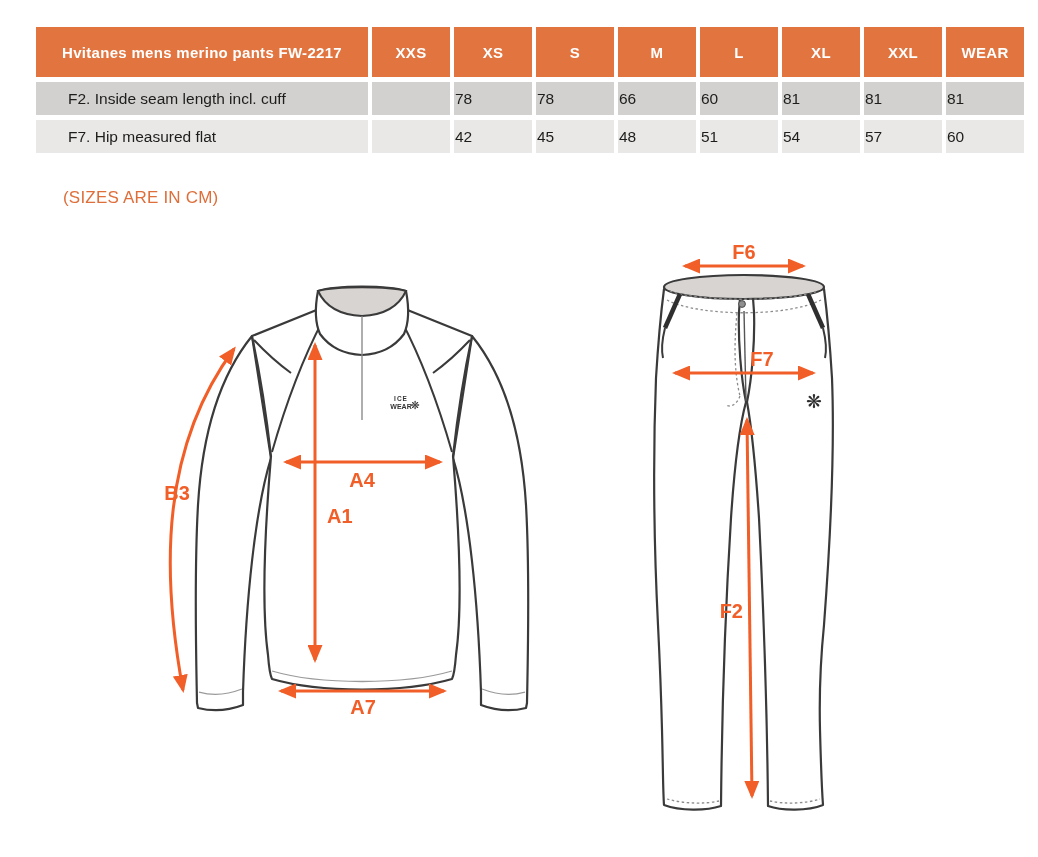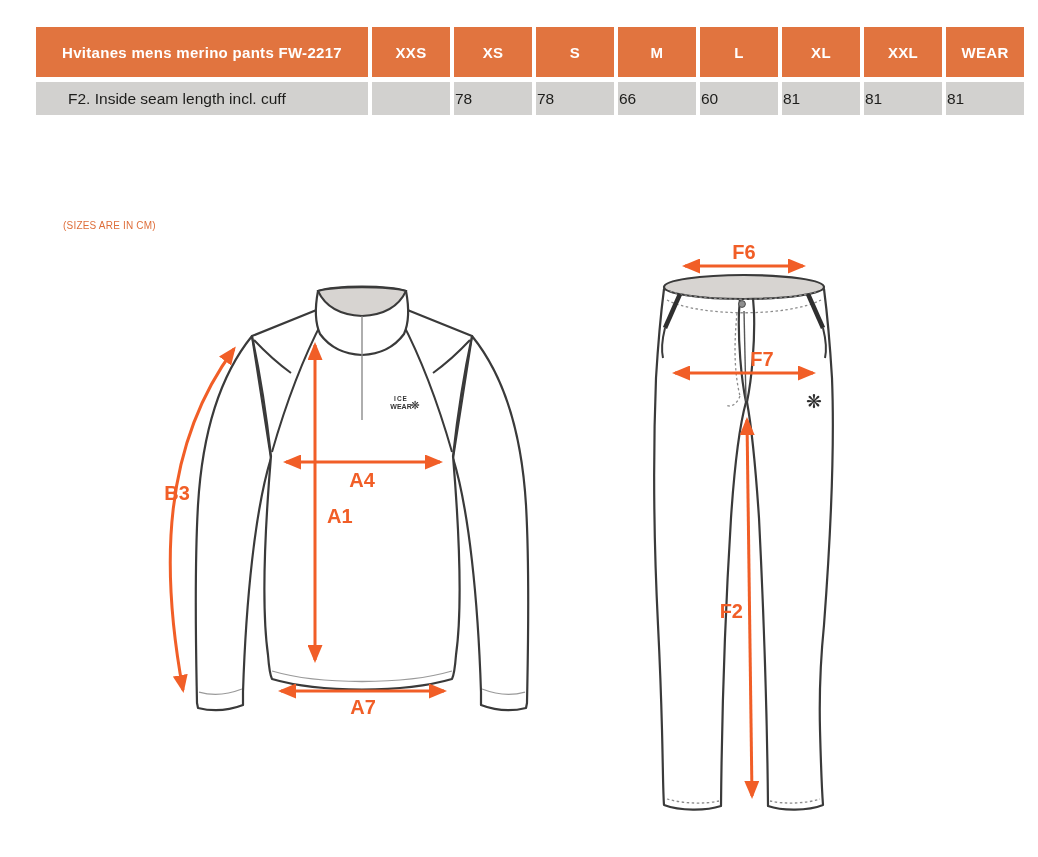--- a/index.html
+++ b/index.html
@@ -13,22 +13,22 @@
                        height:48px;font-size:15px;font-weight:bold;letter-spacing:.3px;
                        text-align:center;vertical-align:middle;width:76px;}
   .size-table .col-label{width:330px;}
   .size-table tbody th,.size-table tbody td{height:31px;font-size:15.5px;color:var(--cell-text,#1d1d1b);
                        vertical-align:middle;}
   .size-table tbody tr:nth-child(odd) th,.size-table tbody tr:nth-child(odd) td{background:var(--row-dark,#D2D1CF);}
   .size-table tbody tr:nth-child(even) th,.size-table tbody tr:nth-child(even) td{background:var(--row-light,#E9E8E6);}
   .size-table tbody th.row-label{text-align:left;padding-left:32px;font-weight:normal;}
   .size-table tbody td{text-align:left;}
   
-  .sizes-note{position:absolute;left:63px;top:220px;color:var(--note-orange,#DE6E3A);
-              font-size:10px;letter-spacing:.2px;}
+  .sizes-note{position:absolute;left:63px;top:188px;color:var(--note-orange,#DE6E3A);
+              font-size:17px;letter-spacing:.2px;}
   
   .diagrams{position:absolute;left:0;top:240px;width:1038px;height:617px;}
   .diagrams .outline{fill:#fff;stroke:var(--outline,#3a3a3a);stroke-width:2.2;stroke-linejoin:round;}
   .diagrams .seam{fill:none;stroke:var(--outline,#3a3a3a);stroke-width:2;}
   .diagrams .stitch{fill:none;stroke:#9a9a9a;stroke-width:1.3;}
   .diagrams .dashstitch{fill:none;stroke:#8c8c8c;stroke-width:1.3;stroke-dasharray:2.5 2.5;}
   .diagrams .arrow{fill:none;stroke:var(--accent-orange,#F15E27);stroke-width:3;stroke-linecap:butt;}
   .diagrams text{font-family:"Liberation Sans",sans-serif;}
   .diagrams .mlabel{fill:var(--accent-orange,#F15E27);font-size:20px;font-weight:bold;}
   .diagrams .logotext{fill:#333;font-weight:bold;}
@@ -57,20 +57,31 @@
         <tr>
           <th class="col-label row-label">F2. Inside seam length incl. cuff</th>
           <td></td>
           <td>78</td>
           <td>78</td>
           <td>66</td>
           <td>60</td>
           <td>81</td>
           <td>81</td>
           <td>81</td>
+        </tr>
+        <tr>
+          <th class="col-label row-label">F7. Hip measured flat</th>
+          <td></td>
+          <td>42</td>
+          <td>45</td>
+          <td>48</td>
+          <td>51</td>
+          <td>54</td>
+          <td>57</td>
+          <td>60</td>
         </tr>
       </tbody>
   </table>
 
   <div class="sizes-note">(SIZES ARE IN CM)</div>
 
   <svg class="diagrams" viewBox="0 240 1038 617" width="1038" height="617" xmlns="http://www.w3.org/2000/svg">
     <defs>
       <marker id="ah" markerUnits="strokeWidth" markerWidth="6" markerHeight="5" viewBox="0 0 6 5" refX="5" refY="2.5" orient="auto-start-reverse">
         <path class="mk" d="M0,0 L6,2.5 L0,5 Z"></path>

